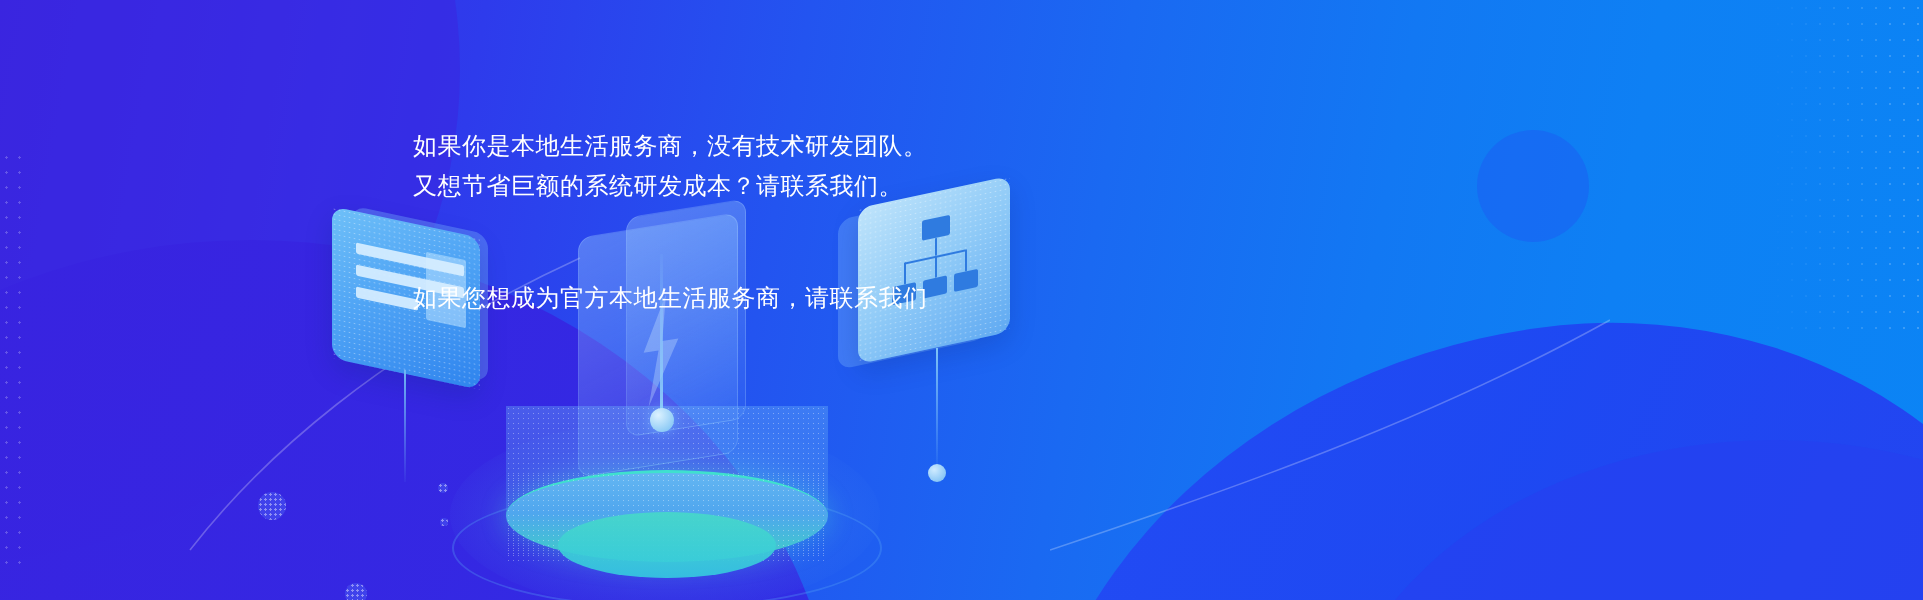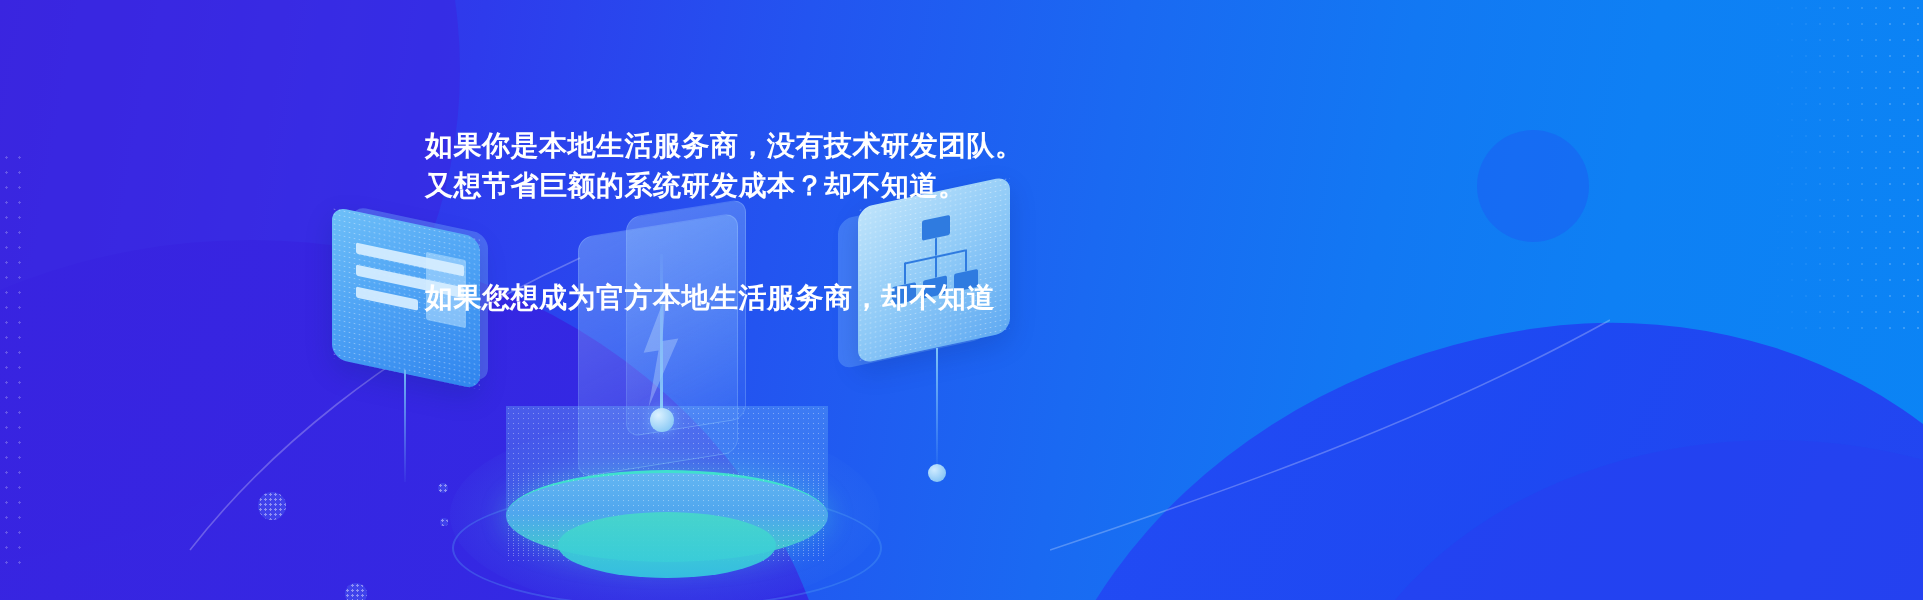--- a/index.html
+++ b/index.html
@@ -255,21 +255,21 @@
     pointer-events:none;
   }
 
   
   .copy {
     position:absolute;
     left:413px; top:126px;
     width:780px;
     color:#FFFFFF;
   }
-  .para { font-size:28px; font-weight:bold; line-height:40px; letter-spacing:.5px;margin-left:12px; }
+  .para { font-size:24px; font-weight:normal; line-height:40px; letter-spacing:.5px; }
   .para + .para { margin-top:72px; }
   .para .line { display:block; white-space:nowrap; }
 </style>
 </head>
 <body>
 
 <div id="banner">
 
   <div class="bg-layer">
     <div class="blob-left-2"></div>
@@ -340,20 +340,20 @@
     <div class="stem-right"></div>
     <div class="pin-right"></div>
 
     <div class="stem-center"></div>
     <div class="pin-center"></div>
   </div>
 
   <div class="copy">
     <p class="para">
       <span class="line">如果你是本地生活服务商，没有技术研发团队。</span>
-      <span class="line">又想节省巨额的系统研发成本？却不知道。</span>
+      <span class="line">又想节省巨额的系统研发成本？请联系我们。</span>
     </p>
     <p class="para">
-      <span class="line">如果您想成为官方本地生活服务商，却不知道</span>
+      <span class="line">如果您想成为官方本地生活服务商，请联系我们</span>
     </p>
   </div>
 
 </div>
 
 </body></html>

